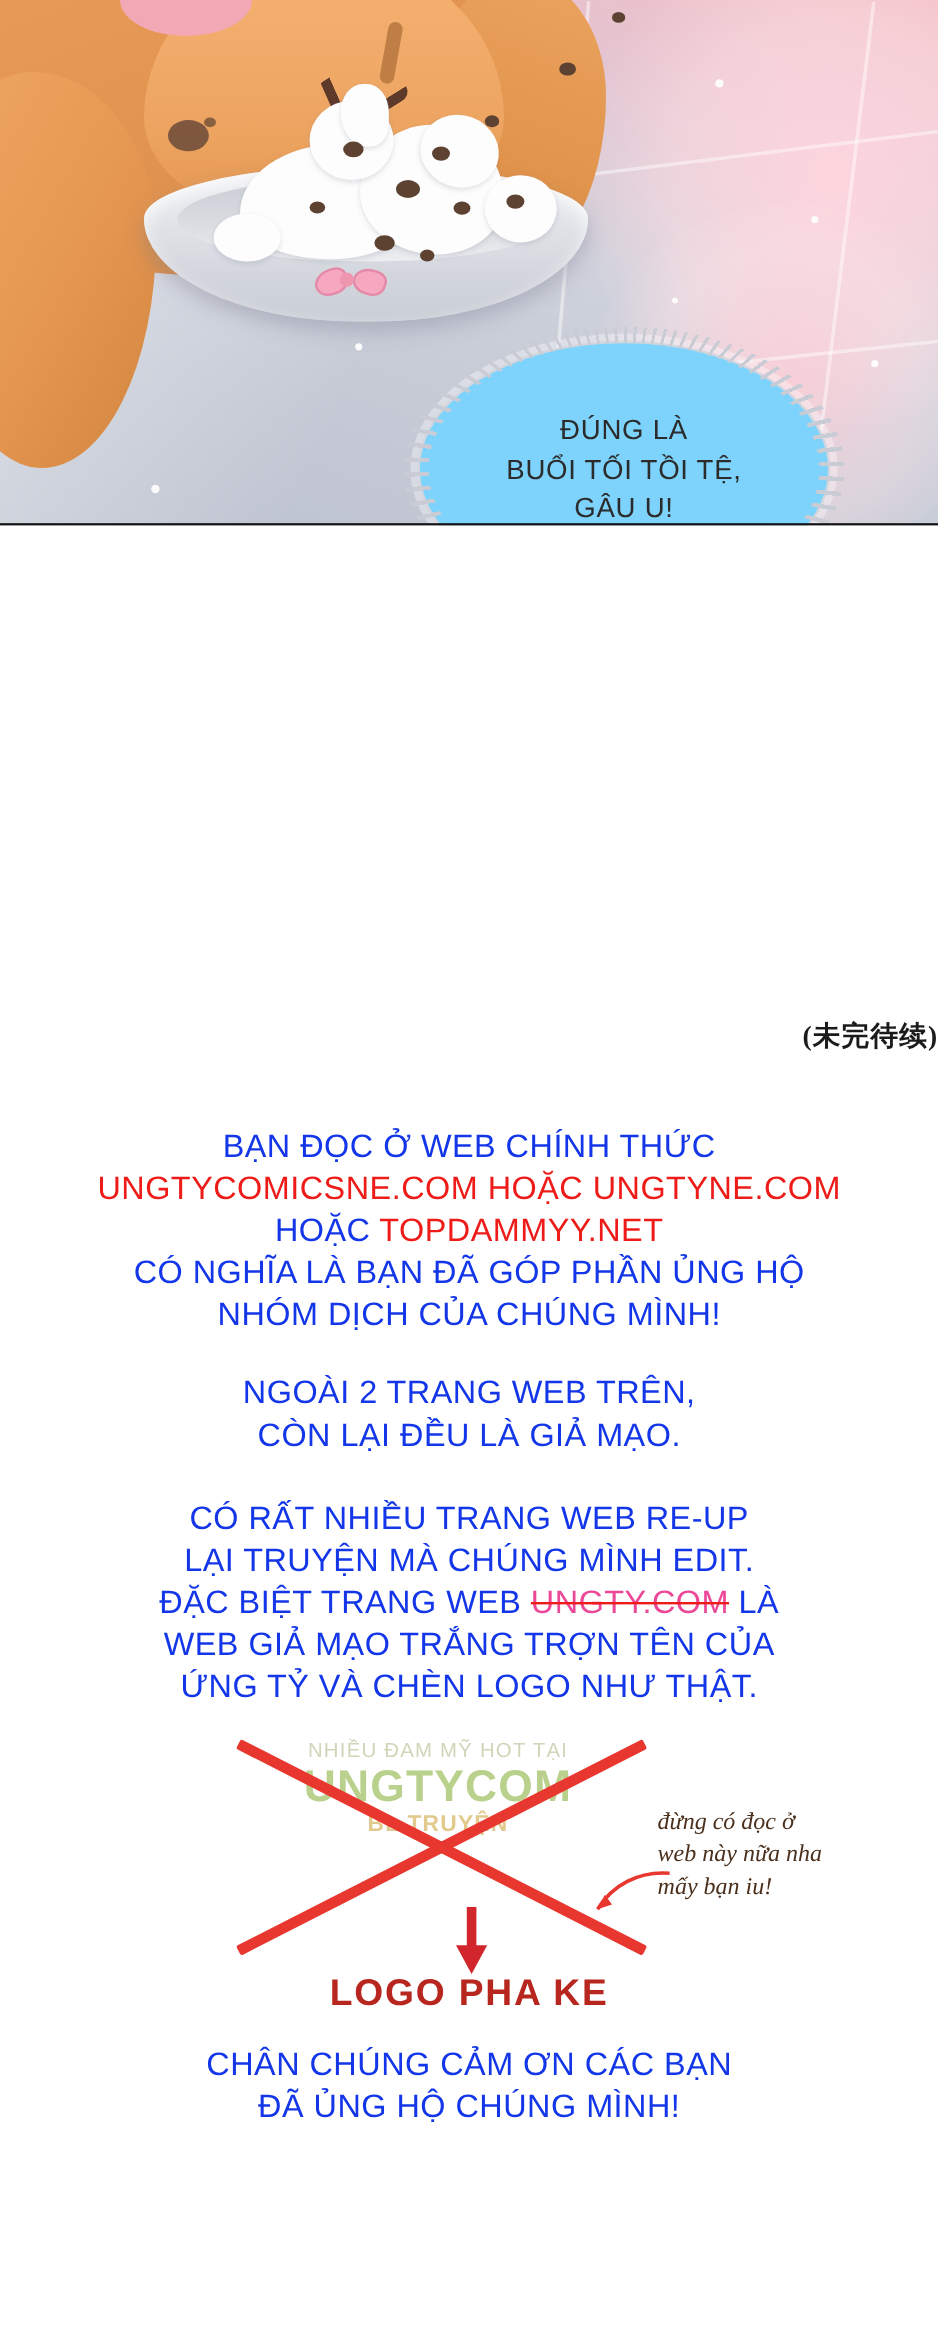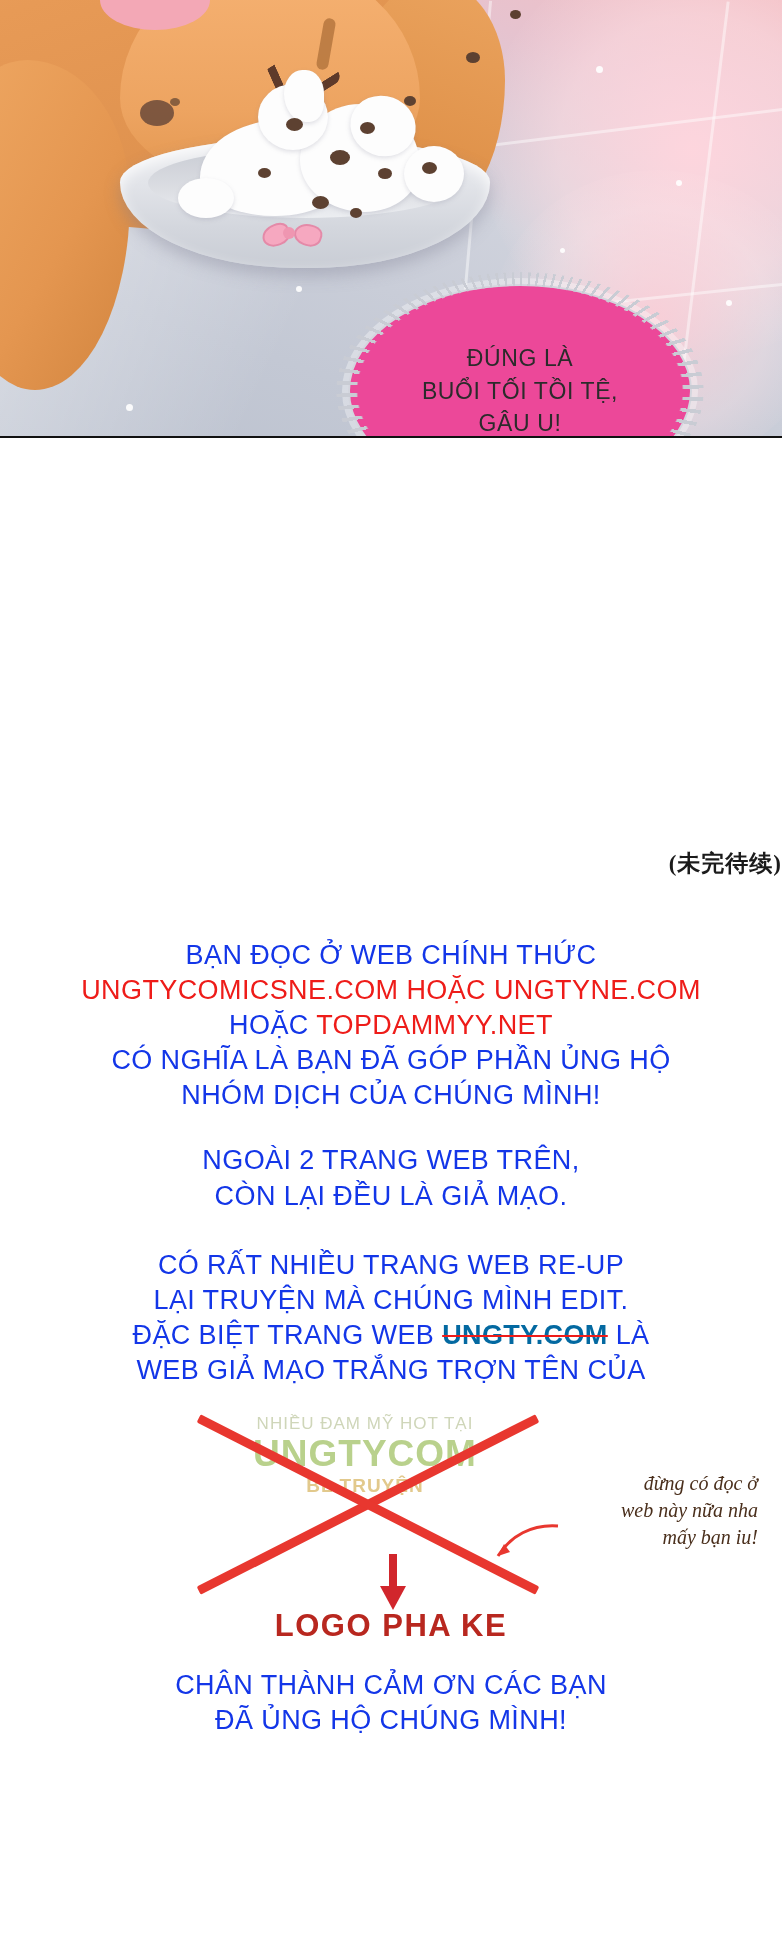--- a/index.html
+++ b/index.html
@@ -214,21 +214,21 @@
   }
 
   
   .bubble {
     position: absolute;
     left: 348px;
     top: 284px;
     width: 340px;
     height: 210px;
     border-radius: 50%;
-    background: #ec4899;
+    background: #7dd3fc;
     border: 2px solid #d4d6de;
     display: flex;
     align-items: center;
     justify-content: center;
     box-shadow: 0 0 0 6px rgba(255,255,255,0.35);
   }
   .bubble-spikes {
     position: absolute;
     inset: -14px;
     border-radius: 50%;
@@ -289,21 +289,21 @@
     text-align: center;
     font-family: "Liberation Sans", sans-serif;
     font-size: 27px;
     line-height: 1.30;
     letter-spacing: 0.4px;
     color: #1b4fe0;
     font-weight: 400;
   }
   .blue { color: #1336e8; }
   .red  { color: #ee1c19; }
-  .strike-red { color: #0369a1; text-decoration: line-through; text-decoration-color: #ee1c19; font-weight: bold; }
+  .strike-red { color: #ec4899; text-decoration: line-through; text-decoration-color: #ee1c19; }
   .block-gap-s { height: 16px; }
   .block-gap-m { height: 30px; }
   .block-gap-l { height: 34px; }
 
   
   .fake-logo-wrap {
     position: relative;
     width: 782px;
     height: 230px;
   }
@@ -346,21 +346,21 @@
 
   .handnote {
     position: absolute;
     left: 548px;
     top: 66px;
     width: 210px;
     font-family: "Liberation Serif", serif;
     font-size: 20px;
     line-height: 1.35;
     color: #4a2f1c;
-    text-align: right;
+    text-align: left;
     white-space: pre-line;
     font-style: italic;
   }
   .arrow-curve {
     position: absolute;
     left: 492px;
     top: 118px;
     width: 70px;
     height: 40px;
   }
@@ -473,20 +473,21 @@
     <div class="nline blue">CÒN LẠI ĐỀU LÀ GIẢ MẠO.</div>
 
     <div class="block-gap-l"></div>
 
     <div class="nline blue">CÓ RẤT NHIỀU TRANG WEB RE-UP</div>
     <div class="nline blue">LẠI TRUYỆN MÀ CHÚNG MÌNH EDIT.</div>
     <div class="nline">
       <span class="blue">ĐẶC BIỆT TRANG WEB </span><span class="strike-red">UNGTY.COM</span><span class="blue"> LÀ</span>
     </div>
     <div class="nline blue">WEB GIẢ MẠO TRẮNG TRỢN TÊN CỦA</div>
+    <div class="nline blue">ỨNG TỶ VÀ CHÈN LOGO NHƯ THẬT.</div>
 
     <div class="block-gap-s"></div>
 
     <div class="fake-logo-wrap">
       <div class="fake-logo">
         <div class="fl-top">NHIỀU ĐAM MỸ HOT TẠI</div>
         <div class="fl-main">UNGTYCOM</div>
         <div class="fl-sub">BL TRUYỆN</div>
       </div>
       <div class="xbar a"></div>
@@ -504,17 +505,17 @@
       <svg class="down-arrow" viewBox="0 0 26 56">
         <rect x="9" y="0" width="8" height="36" fill="#d1262c"></rect>
         <path d="M0 32 L26 32 L13 56 Z" fill="#d1262c"></path>
       </svg>
 
       <div class="logo-pha-ke">LOGO PHA KE</div>
     </div>
 
     <div class="block-gap-l"></div>
 
-    <div class="nline blue">CHÂN THÀNH CẢM ƠN CÁC BẠN</div>
+    <div class="nline blue">CHÂN CHÚNG CẢM ƠN CÁC BẠN</div>
     <div class="nline blue">ĐÃ ỦNG HỘ CHÚNG MÌNH!</div>
   </div>
 
 </div>
 
 </body></html>

